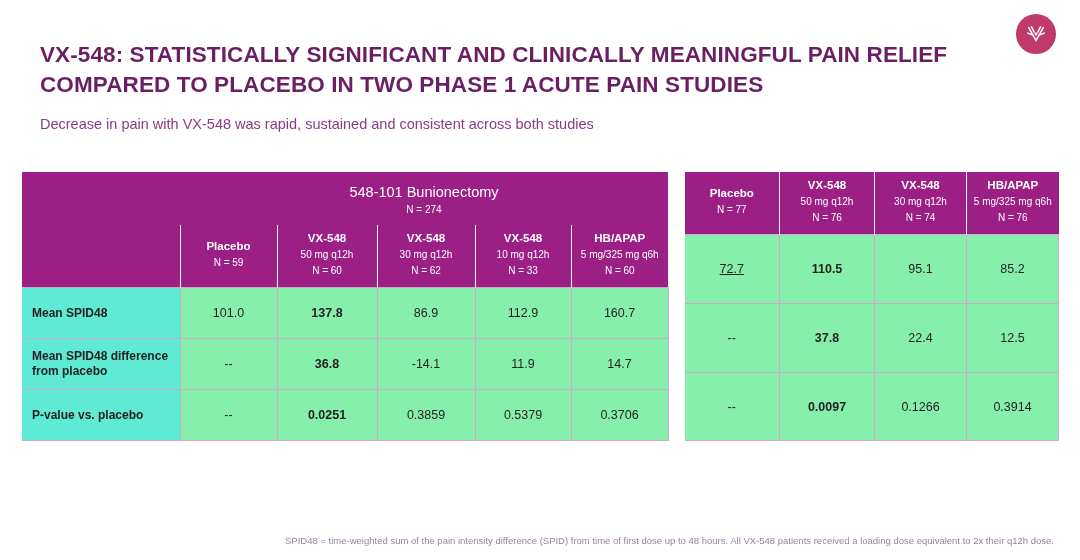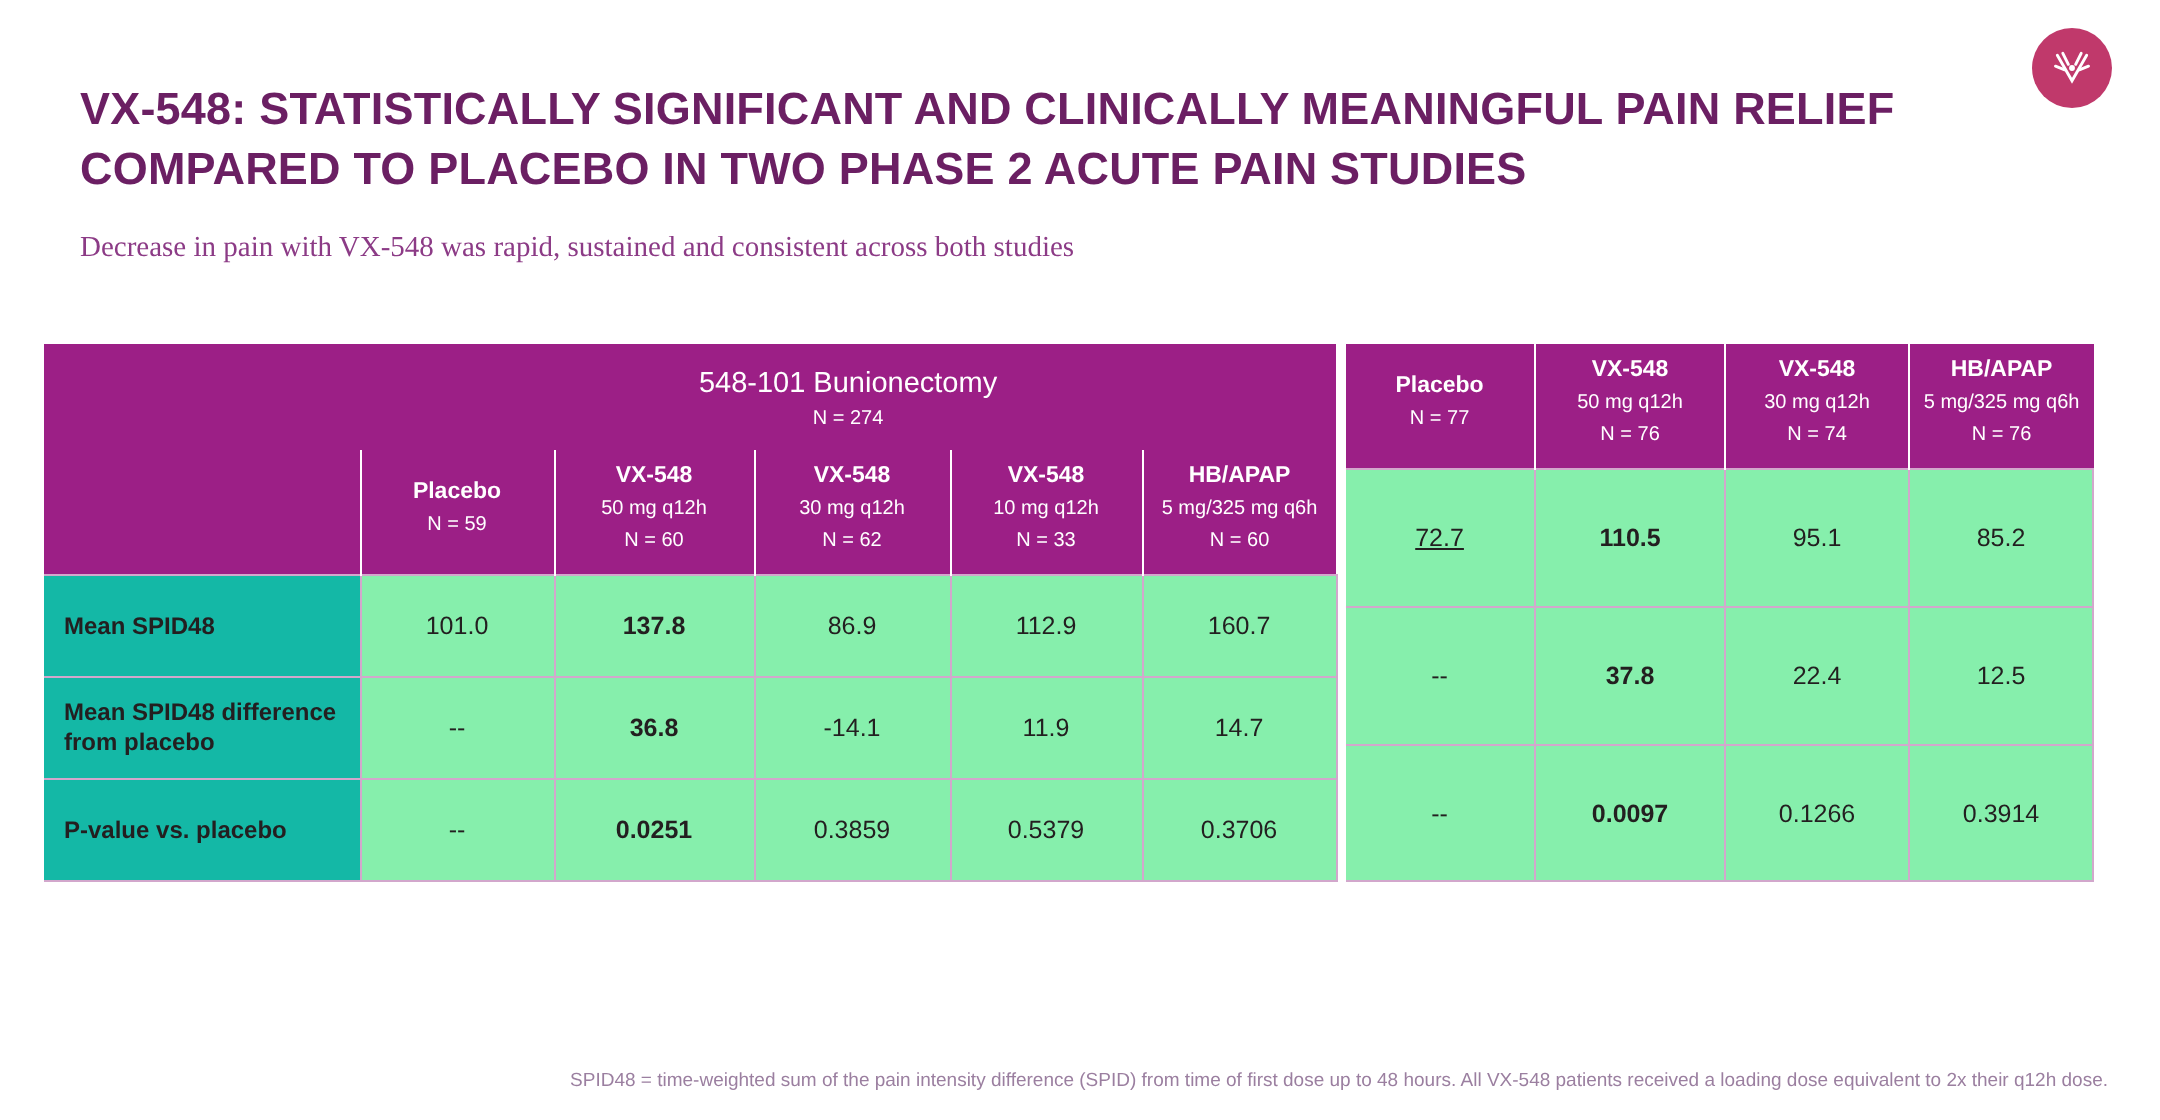--- a/index.html
+++ b/index.html
@@ -42,30 +42,29 @@
   }
 
   .slide-subtitle {
     position: absolute;
     left: 40px;
     top: 116px;
     width: 960px;
     color: #8c3b86;
     font-size: 14.5px;
     font-weight: normal;
-    font-family: Liberation Serif, serif;
   }
 
   .tables-wrap {
     position: absolute;
     left: 22px;
     top: 172px;
     width: 1036px;
     display: flex;
-    gap: 4px;
+    gap: 16px;
   }
 
   table {
     border-collapse: collapse;
     table-layout: fixed;
   }
 
   
   .tbl-left { width: 646px; }
   .tbl-right { width: 374px; }
@@ -112,21 +111,21 @@
 
   .row-label {
     text-align: left;
     font-size: 12px;
     font-weight: bold;
     color: #231f20;
     padding: 8px 10px;
     border: 1px solid #d2a7cc;
     border-left: none;
     line-height: 1.3;
-    background: #14b8a6;
+    background: #5eead4;
     vertical-align: middle;
   }
 
   .cell {
     text-align: center;
     font-size: 12.5px;
     color: #231f20;
     padding: 8px 11px;
     border: 1px solid #d2a7cc;
     background: #86efac;
@@ -155,21 +154,21 @@
       <path d="M4 5 L12 19 L20 5"></path>
       <path d="M7 4 L10 10"></path>
       <path d="M17 4 L14 10"></path>
       <path d="M3 11 L8 13"></path>
       <path d="M21 11 L16 13"></path>
     </g>
     <circle cx="12" cy="12" r="1.6" fill="#ffffff"></circle>
   </svg>
 </div>
 
-<div class="slide-title">VX-548: STATISTICALLY SIGNIFICANT AND CLINICALLY MEANINGFUL PAIN RELIEF COMPARED TO PLACEBO IN TWO PHASE 2 ACUTE PAIN STUDIES</div>
+<div class="slide-title">VX-548: STATISTICALLY SIGNIFICANT AND CLINICALLY MEANINGFUL PAIN RELIEF COMPARED TO PLACEBO IN TWO PHASE 1 ACUTE PAIN STUDIES</div>
 <div class="slide-subtitle">Decrease in pain with VX-548 was rapid, sustained and consistent across both studies</div>
 
 <div class="tables-wrap">
 
   <table class="tbl-left">
     <colgroup>
       <col style="width:158px">
       <col style="width:97px">
       <col style="width:100px">
       <col style="width:98px">

